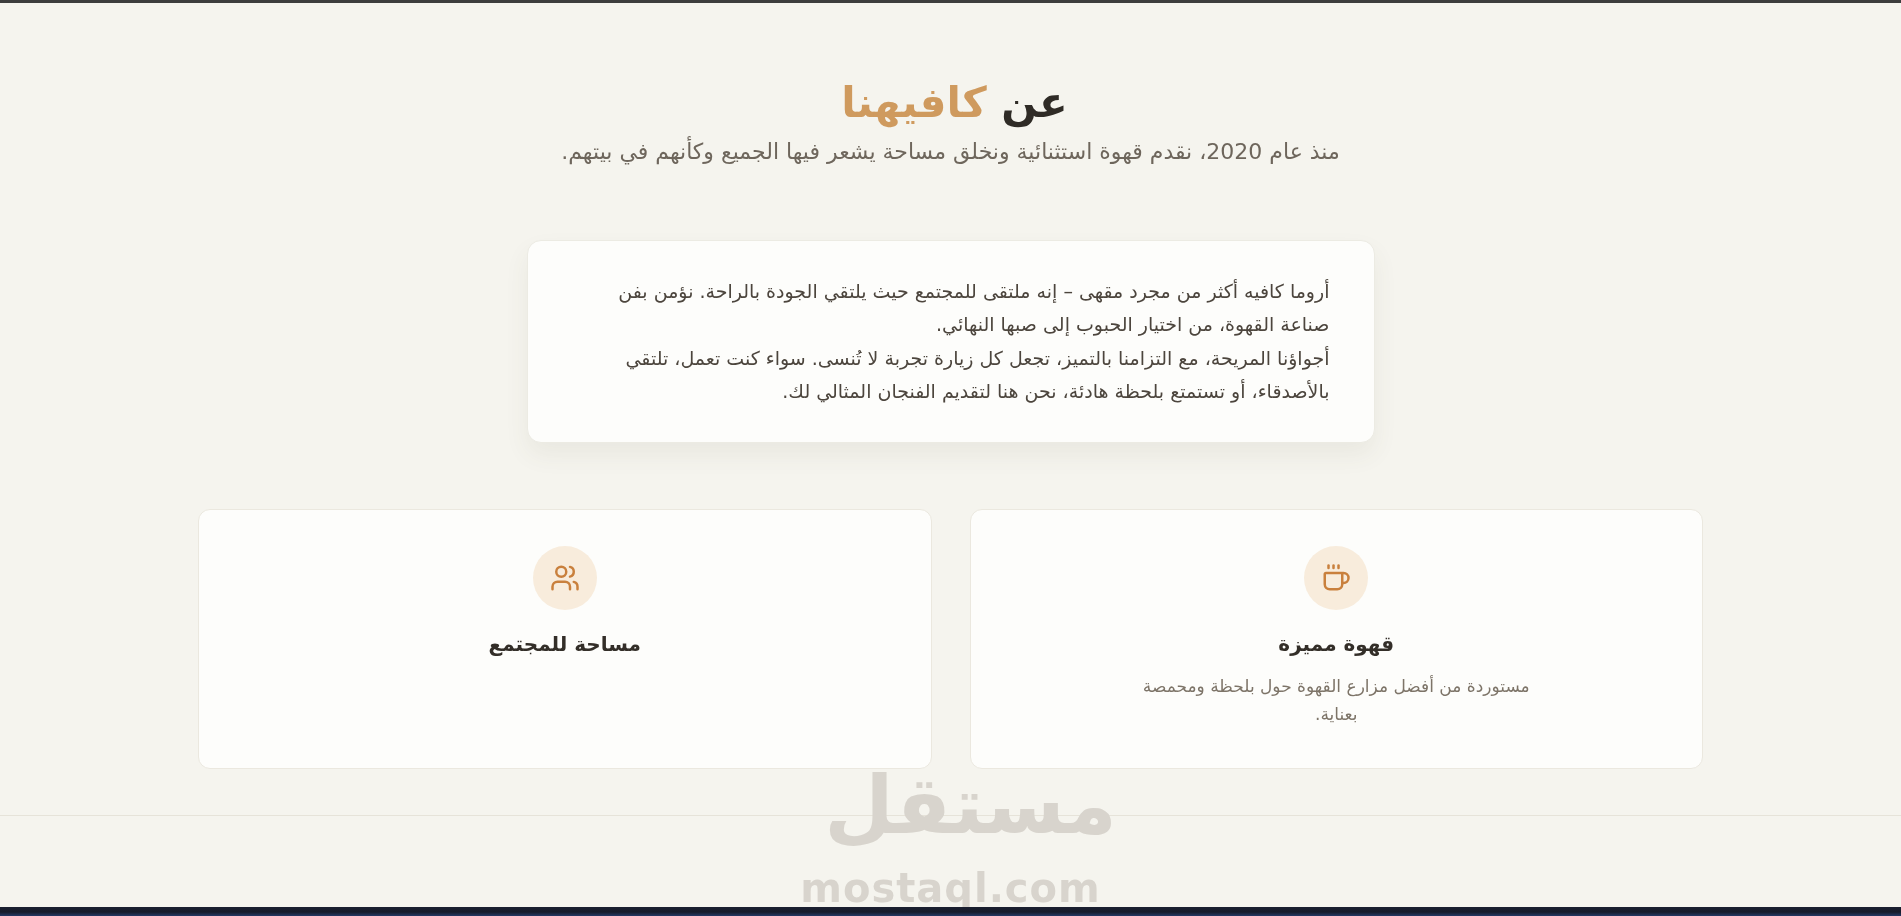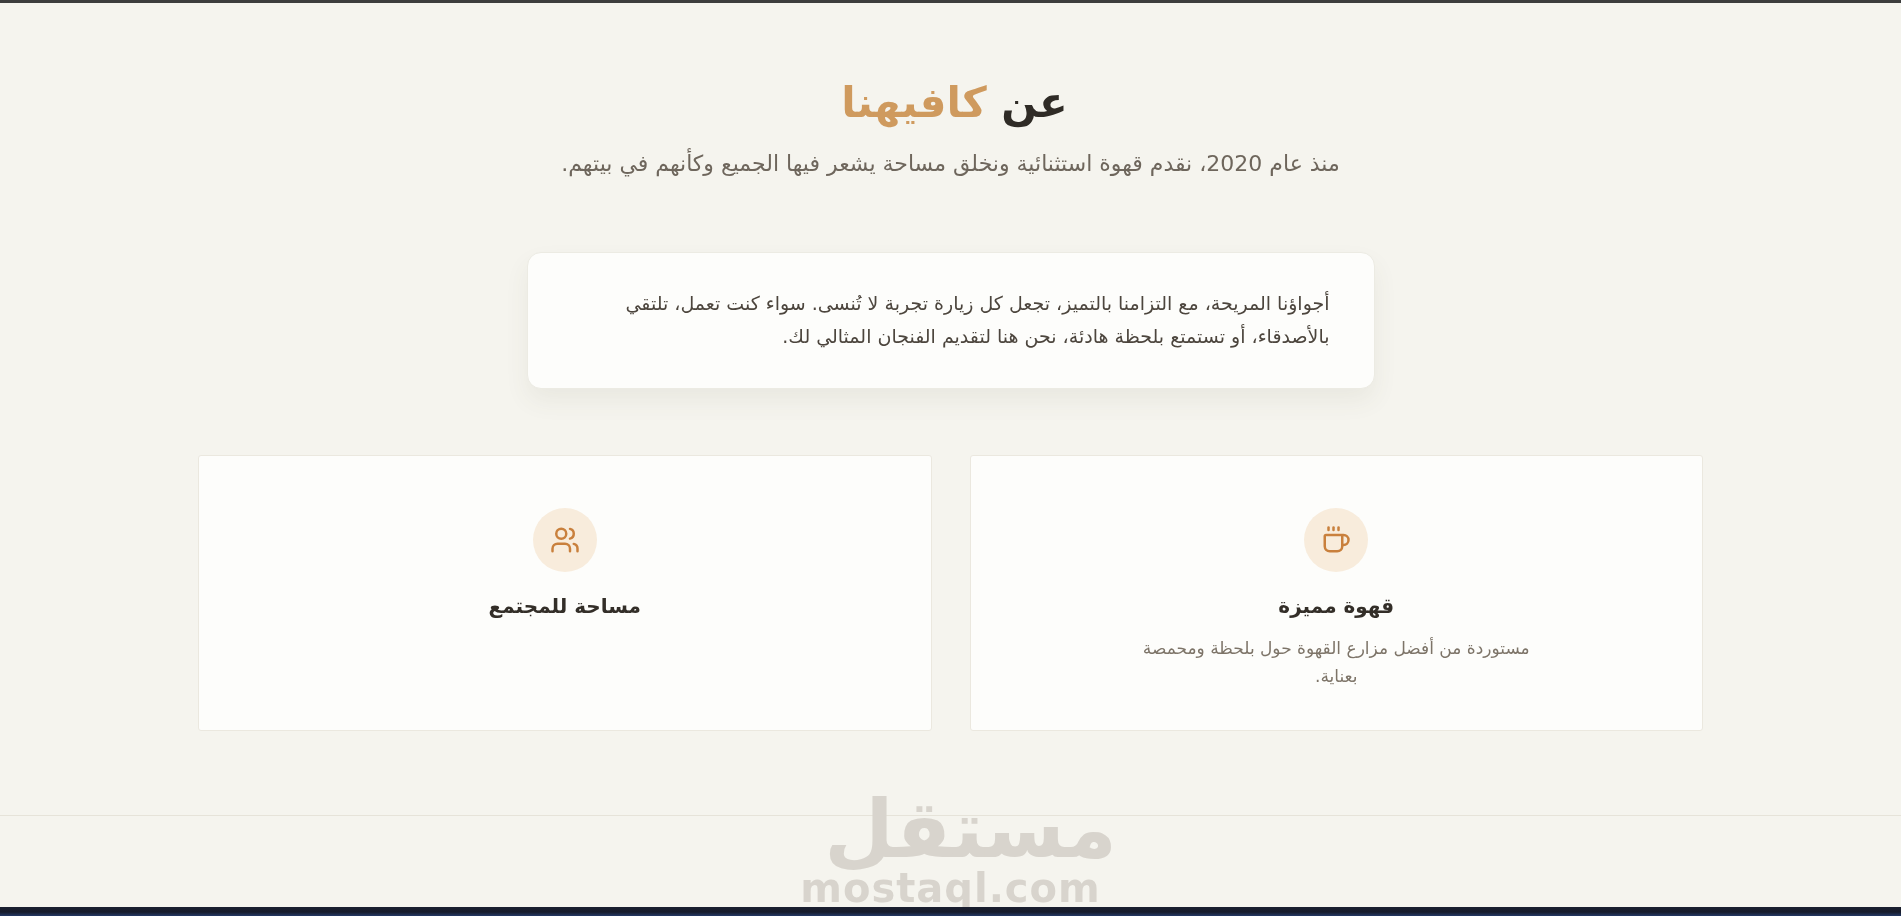--- a/index.html
+++ b/index.html
@@ -11,50 +11,50 @@
     font-family: "DejaVu Sans", sans-serif;
     color: #4c453d;
   }
   .top-bar {
     position: absolute; top: 0; left: 0; right: 0;
     height: 3px; background: #3d3d3d;
   }
   .about-section { padding-top: 78px; text-align: center; }
   .section-title {
     font-size: 42px; font-weight: bold; color: #2f2b26;
-    letter-spacing: 0; margin-bottom: 24px; padding-left: 8px;
+    letter-spacing: 0; margin-bottom: 12px; padding-left: 8px;
   }
   .section-title .title-accent { color: #cf9a5e; }
   .section-subtitle {
     font-size: 22px; color: #6e665c;
   }
   .intro-card {
     width: 848px; margin: 76px auto 0;
     background: #fdfdfb;
     border: 1px solid #ecePae3;
     border: 1px solid #ecebe3;
     border-radius: 14px;
     box-shadow: 0 12px 24px rgba(90,80,60,0.07);
     padding: 34px 44px;
     text-align: right;
     font-size: 19px; line-height: 1.75; color: #4c453d;
     position: relative; z-index: 1;
   }
-  .intro-card p + p { margin-top: 16px; }
+  .intro-card p + p { }
   .features {
     width: 1505px; margin: 66px auto 0;
     display: flex; gap: 38px;
     position: relative; z-index: 1;
   }
   .feature-card {
     flex: 1;
     background: #fdfdfb;
     border: 1px solid #ebe8df;
-    border-radius: 3px;
-    padding: 52px 28px 40px;
+    border-radius: 12px;
+    padding: 36px 28px 40px;
     text-align: center;
     min-height: 255px;
   }
   .icon-circle {
     width: 64px; height: 64px; border-radius: 50%;
     background: #f8ecdc;
     display: flex; align-items: center; justify-content: center;
     margin: 0 auto 22px;
     color: #c9803d;
   }
@@ -79,20 +79,21 @@
     z-index: 3;
     pointer-events: none;
   }
   .watermark-logo {
     font-size: 80px; font-weight: bold; line-height: 0.95; padding-left: 40px;
   }
   .watermark-domain {
     direction: ltr;
     font-size: 40px; font-weight: bold; letter-spacing: 1px;
     line-height: 1.0;
+    margin-top: 24px;
   }
   .bottom-bar {
     position: absolute; bottom: 0; left: 0; right: 0;
     height: 9px;
     background: linear-gradient(180deg, #1b2030 0%, #161b2a 55%, #233864 100%);
     z-index: 4;
   }
 </style>
 </head>
 <body>
@@ -100,20 +101,21 @@
 <div class="top-bar"></div>
 
 <section class="about-section">
   <h1 class="section-title">
     <span>عن</span>
     <span class="title-accent">كافيهنا</span>
   </h1>
   <p class="section-subtitle">منذ عام 2020، نقدم قهوة استثنائية ونخلق مساحة يشعر فيها الجميع وكأنهم في بيتهم.</p>
 
   <div class="intro-card">
+    <p>أروما كافيه أكثر من مجرد مقهى – إنه ملتقى للمجتمع حيث يلتقي الجودة بالراحة. نؤمن بفن صناعة القهوة، من اختيار الحبوب إلى صبها النهائي.</p>
     <p>أجواؤنا المريحة، مع التزامنا بالتميز، تجعل كل زيارة تجربة لا تُنسى. سواء كنت تعمل، تلتقي بالأصدقاء، أو تستمتع بلحظة هادئة، نحن هنا لتقديم الفنجان المثالي لك.</p>
   </div>
 
   <div class="features">
 
     <div class="feature-card">
       <div class="icon-circle">
         <svg viewBox="0 0 24 24" fill="none" stroke="currentColor" stroke-width="2" stroke-linecap="round" stroke-linejoin="round">
           <path d="M10 2v2"></path>
             <path d="M14 2v2"></path>

